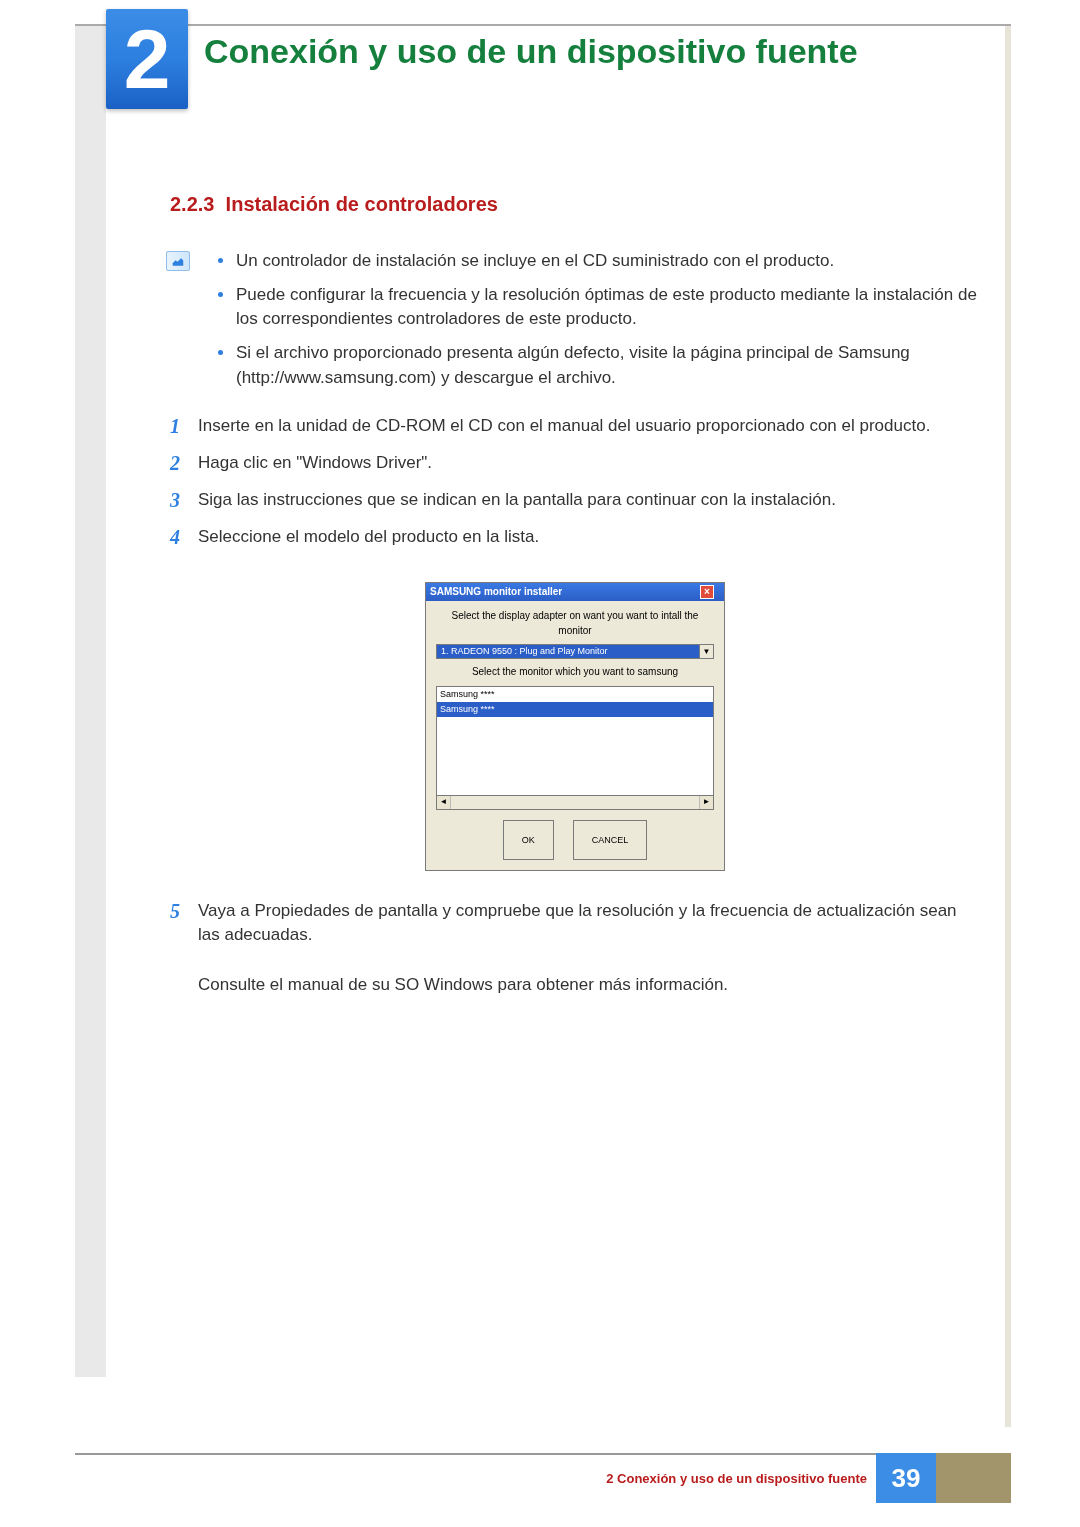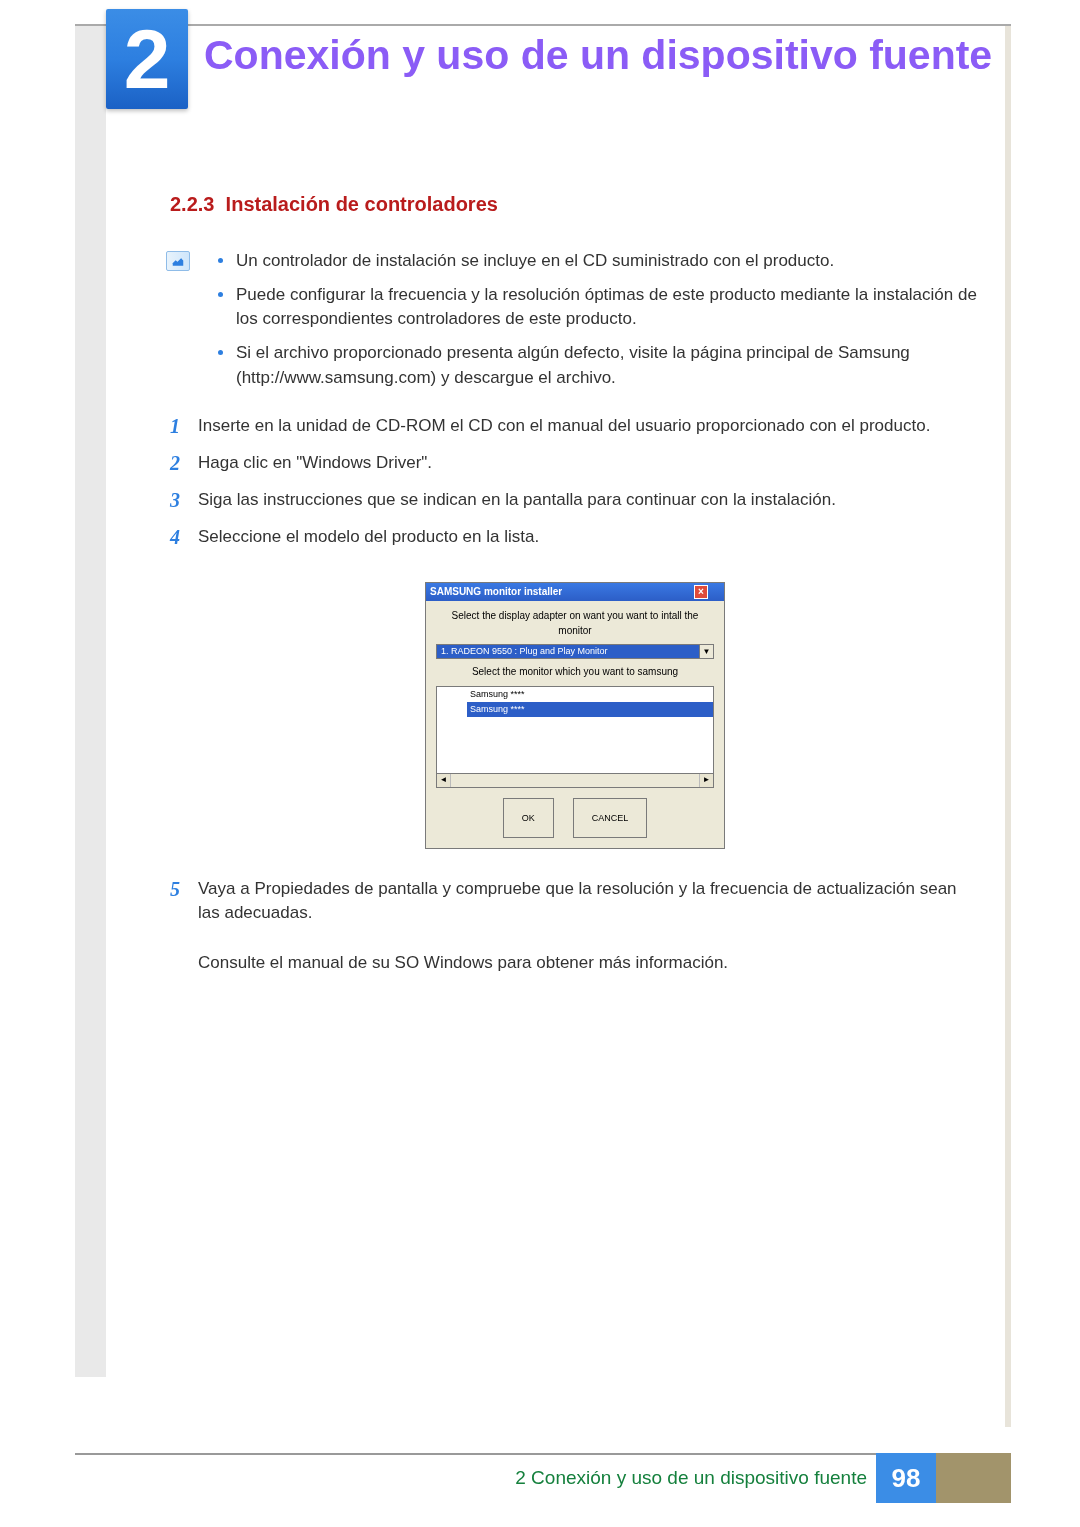--- a/index.html
+++ b/index.html
@@ -34,23 +34,23 @@
   .header-badge span {
     display: block;
     font-size: 84px;
     font-weight: 700;
     line-height: 100px;
     font-family: Arial, Helvetica, sans-serif;
   }
   .header-title {
     position: absolute;
     left: 204px; top: 32px;
-    font-size: 41px;
-    font-weight: 700;
-    color: #8b5cf6;
+    font-size: 34px;
+    font-weight: 700;
+    color: #15803d;
   }
   .content {
     position: absolute;
     left: 170px; top: 190px;
     width: 810px;
     color: #333;
     font-size: 17px;
     line-height: 1.45;
   }
   .section-heading {
@@ -116,21 +116,21 @@
     background: #ece9d8;
     font-size: 10px;
     font-family: Tahoma, sans-serif;
     color: #000;
   }
   .iw-title {
     display: flex; align-items: center; justify-content: space-between;
     background: linear-gradient(180deg, #3a79e3 0%, #2c5ec7 100%);
     color: #fff;
     height: 18px;
-    padding: 0 16px 0 4px;
+    padding: 0 10px 0 4px;
     font-weight: 700;
   }
   .iw-close {
     width: 14px; height: 14px;
     background: #e04b3a;
     border: 1px solid #fff;
     display: flex; align-items: center; justify-content: center;
     color: #fff;
     font-size: 10px;
     font-weight: 700;
@@ -154,25 +154,24 @@
     width: 14px; height: 13px;
     background: #ece9d8;
     border-left: 1px solid #7a7a7a;
     display: flex; align-items: center; justify-content: center;
     color: #000;
     font-size: 8px;
   }
   .iw-listbox {
     border: 1px solid #7a7a7a;
     background: #fff;
-    height: 88px;
+    height: 110px;
     margin-bottom: 0;
     font-size: 9px;
     overflow: hidden;
-    padding-left: 30px;
   }
   .iw-listbox .item { padding: 1px 3px; }
   .iw-listbox .item.selected { background: #2c5ec7; color: #fff; }
   .iw-scroll {
     border: 1px solid #7a7a7a;
     border-top: none;
     background: #ece9d8;
     height: 14px;
     display: flex;
     align-items: stretch;
@@ -219,22 +218,22 @@
     color: #fff;
     display: flex; align-items: center; justify-content: center;
     font-weight: 700;
     font-size: 26px;
   }
   .footer-text {
     position: absolute;
     right: 144px; top: 0;
     height: 50px;
     display: flex; align-items: center;
-    font-size: 19px; font-weight: 400;
-    color: #15803d;
+    font-size: 13px; font-weight: 700;
+    color: #b91c1c;
   }
   .right-beige-strip {
     position: absolute;
     right: 69px; top: 24px;
     width: 6px; height: 1403px;
     background: #a2946b;
     opacity: 0.25;
   }
 </style>
 </head>
@@ -323,16 +322,16 @@
           <span>Consulte el manual de su SO Windows para obtener más información.</span>
         </div>
       </div>
     </div>
 
   </div>
 
   <div class="footer-area">
     <div class="footer-bar"></div>
     <div class="footer-text">2 Conexión y uso de un dispositivo fuente</div>
-    <div class="footer-page">98</div>
+    <div class="footer-page">39</div>
     <div class="footer-beige"></div>
   </div>
 </div>
 
 </body></html>

